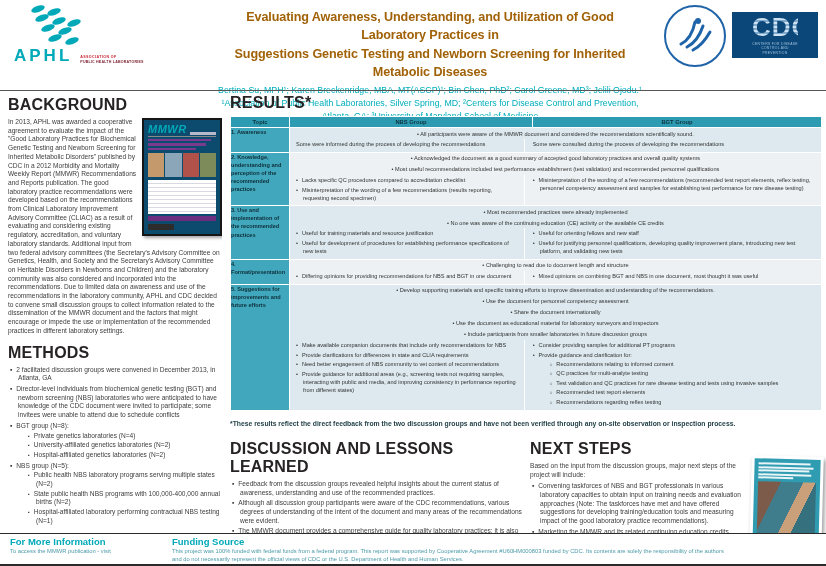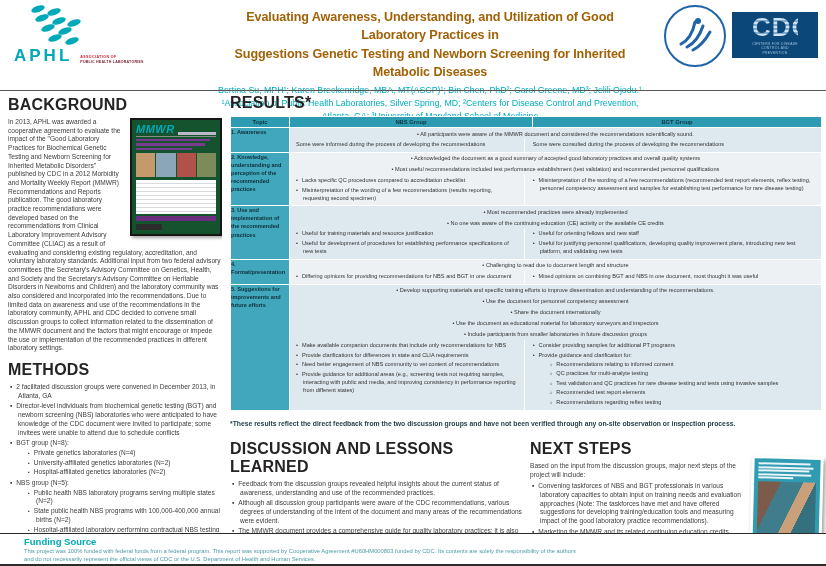--- a/index.html
+++ b/index.html
@@ -23,21 +23,21 @@
   .cdc-box{background:#0b4778;border-radius:0;padding:2px 20px 3px;text-align:center;}
   .cdc-word{font-size:26px;font-weight:700;color:#bcd6ec;letter-spacing:1px;line-height:1;
     background:repeating-linear-gradient(#cfe2f2 0 2px,#7fa9cd 2px 4px);-webkit-background-clip:text;background-clip:text;-webkit-text-fill-color:transparent;}
   .cdc-tag{font-size:3.4px;color:#9fc2de;letter-spacing:.3px;margin-top:2px;line-height:1.3;}
   .hrule{position:absolute;left:0;top:90px;width:826px;height:0;border-top:1px solid #555;}
   
   h2{font-size:16px;font-weight:700;color:#262324;margin:0 0 4px 0;letter-spacing:.2px;font-stretch:condensed;}
   h3{margin:0;}
   
   .leftcol{position:absolute;left:8px;top:96px;width:214px;height:436px;overflow:hidden;}
-  .mmwr{float:right;width:92px;height:118px;border:2px solid #161616;background:#14532d;
+  .mmwr{float:right;width:80px;height:118px;border:2px solid #161616;background:#0c4a6e;
     margin:0 0 4px 5px;box-sizing:border-box;padding:4px;box-shadow:2px 2px 3px rgba(0,0,0,.35);}
   .mmwr-top{display:flex;align-items:flex-end;gap:3px;border-bottom:1px solid #888;padding-bottom:1px;}
   .mmwr-logo{font-size:11px;font-weight:700;font-style:italic;color:#00a9b8;letter-spacing:.5px;line-height:1;}
   .mmwr-tl{flex:1;height:3px;background:#b9b9c9;}
   .bar{height:2.4px;margin-top:2px;background:#7a3b8f;}
   .photos{display:flex;gap:1px;margin-top:3px;}
   .photos div{flex:1;height:24px;}
   .mmwr-body{height:34px;margin-top:3px;background:
     repeating-linear-gradient(#fff 0 3px,#d9d9e2 3px 4px);}
   .mmwr-purplebar{height:5px;background:#6a2d80;margin-top:2px;}
@@ -359,19 +359,24 @@
             <span class="l1"></span>
             <span class="l2"></span>
             <span class="l3"></span>
           </div>
         </div>
       </div>
     </div>
   </main>
 
   <footer class="footer">
+    <div class="finfo">
+      <h3 class="fhead">For More Information</h3>
+      <div class="ftext">To access the MMWR  publication - visit</div>
+      <a class="flink" href="#">http://www.cdc.gov/mmwr/pdf/rr/rr6102.pdf</a>
+    </div>
     <div class="ffund">
       <h3 class="fhead">Funding Source</h3>
       <div class="ftext">This project was 100% funded with federal funds from a federal program. This report was supported by Cooperative Agreement #U60HM000803 funded by CDC. Its contents are solely the responsibility of the authors and do not necessarily represent the official views of CDC or the U.S. Department of Health and Human Services.</div>
     </div>
   </footer>
 
 </div>
 
 </body></html>

